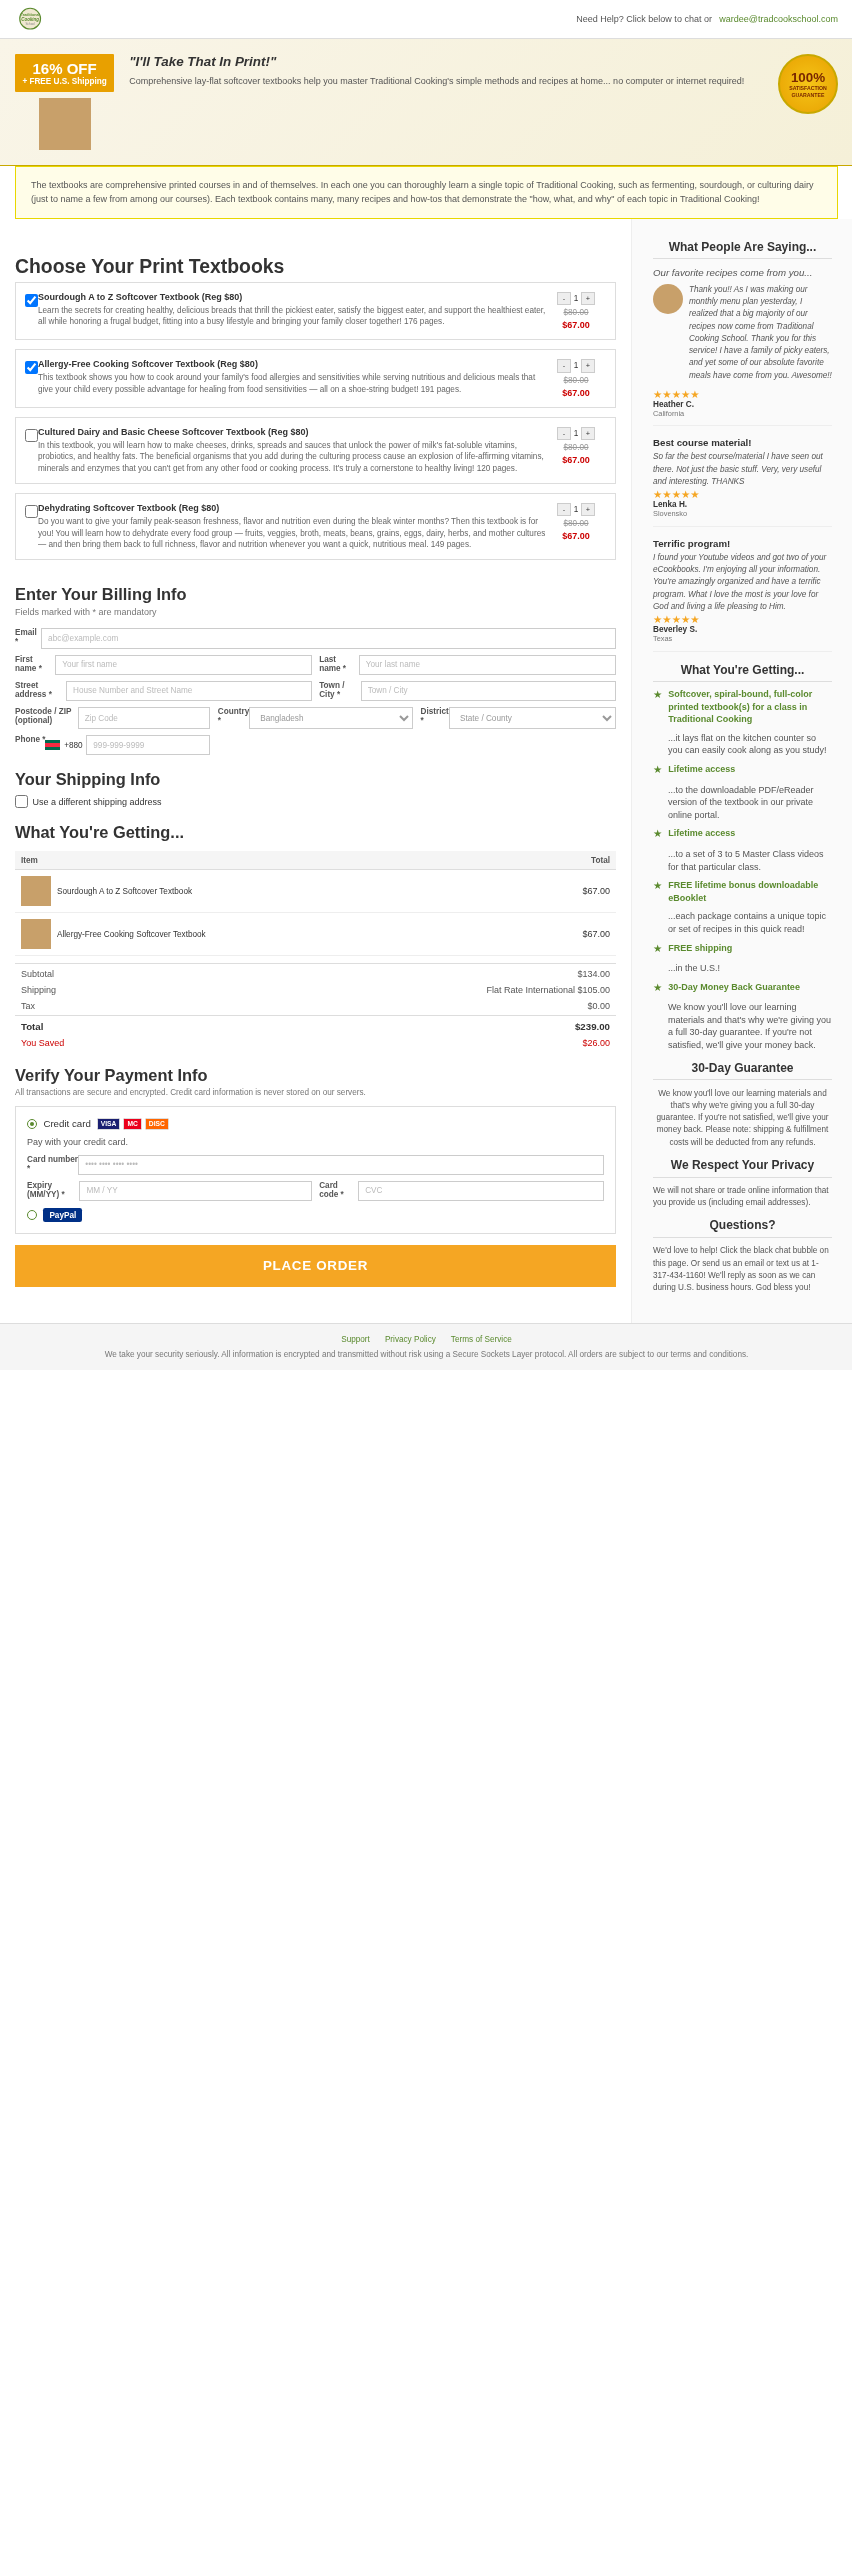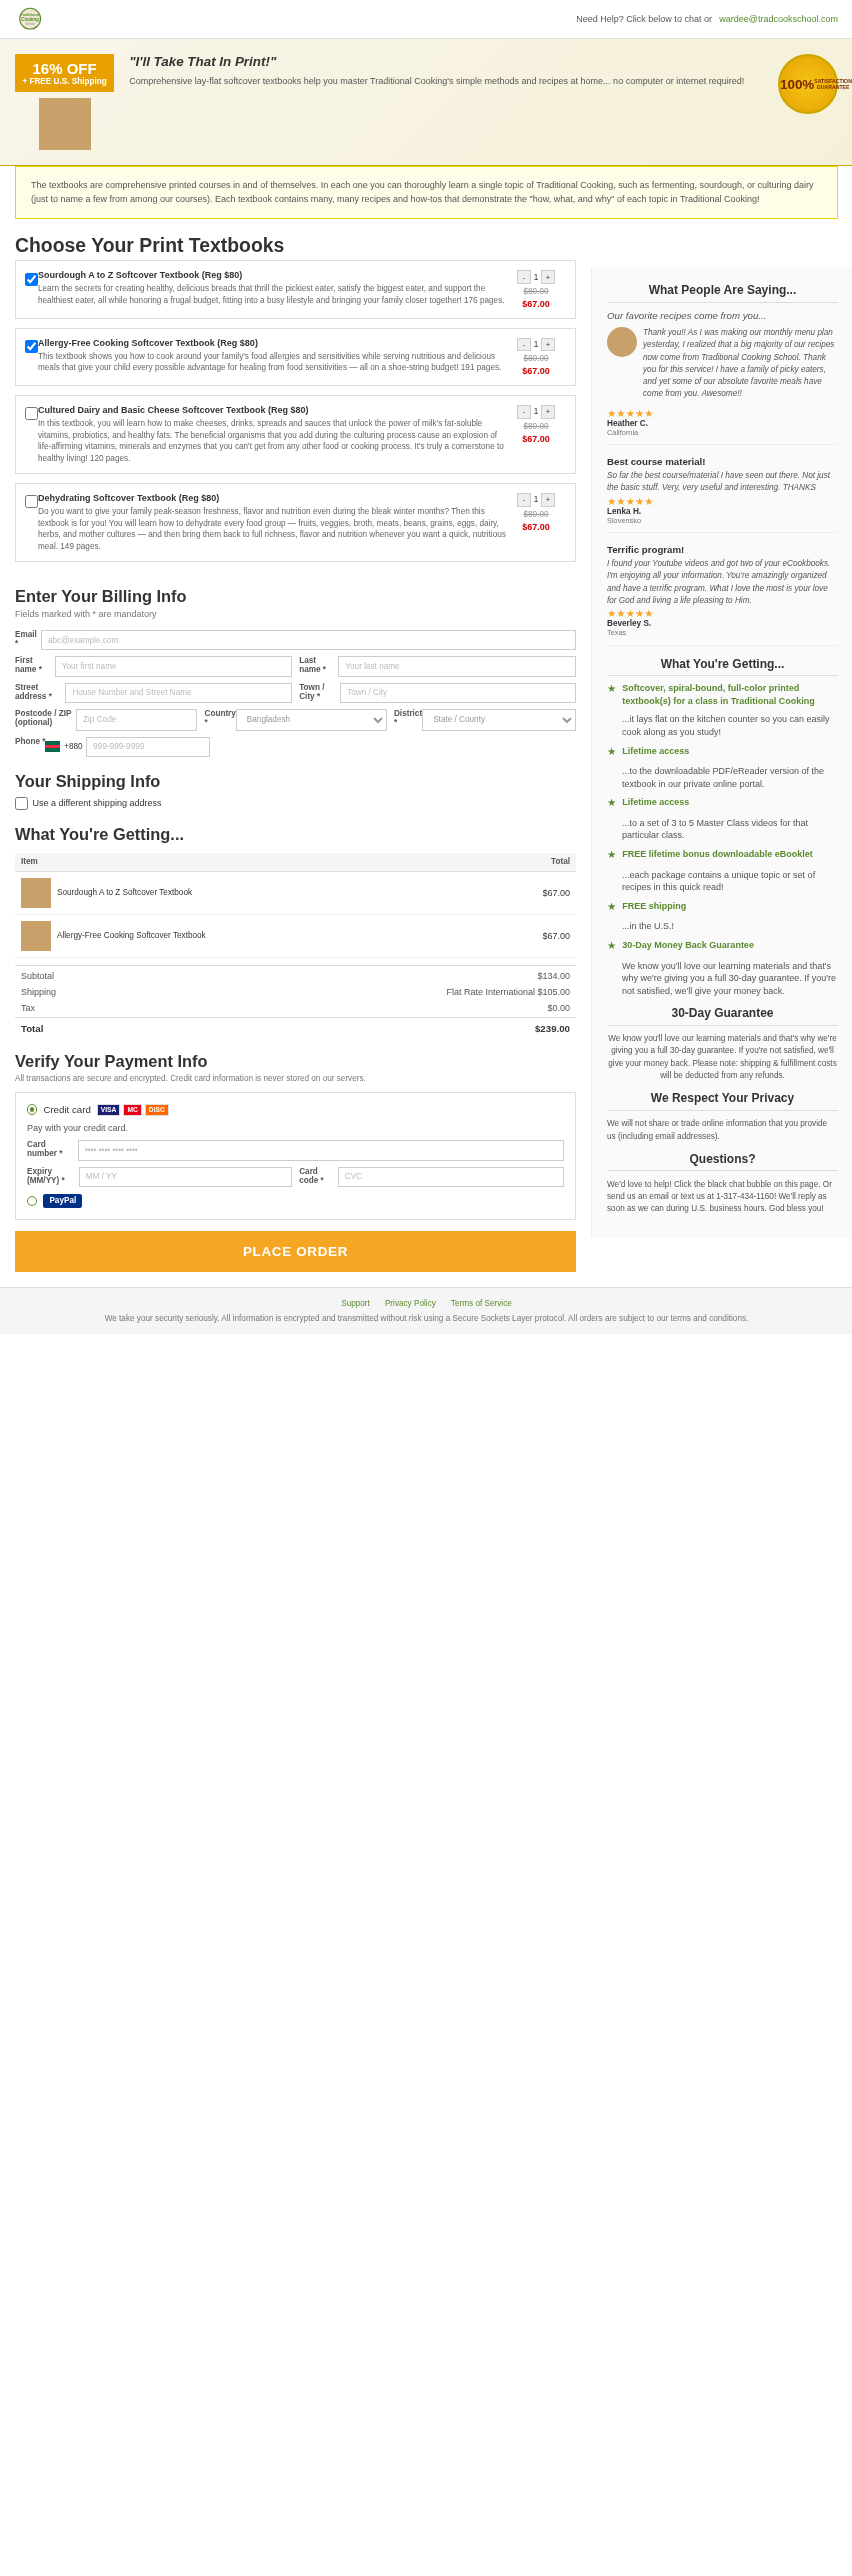--- a/index.html
+++ b/index.html
@@ -9,31 +9,31 @@
     .header { display: flex; align-items: center; justify-content: space-between; padding: 6px 15px; border-bottom: 0.7px solid #ddd; background: #fff; }
     .logo { display: flex; align-items: center; }
     .header-right { display: flex; align-items: center; gap: 7.4px; font-size: 9px; color: #555; }
     .header-email { color: #5a8a2e; }
 
     
     .hero { background: linear-gradient(135deg, #f9f5e8, #f5f0d8); padding: 15px; display: flex; align-items: flex-start; gap: 15px; border-bottom: 1.5px solid #c8a800; }
     .hero-content h2 { font-size: 13.4px; color: #333; margin-bottom: 6px; font-style: italic; }
     .hero-content p { font-size: 9px; color: #555; line-height: 1.5; }
     .hero-guarantee { margin-left: auto; text-align: center; }
-    .guarantee-circle { width: 60px; height: 60px; border-radius: 50%; background: radial-gradient(circle, #f5c518, #e8a000); display: flex; flex-direction: row; align-items: center; border: 2.2px solid #c8a800; }
+    .guarantee-circle { width: 60px; height: 60px; border-radius: 50%; background: radial-gradient(circle, #f5c518, #e8a000); display: flex; flex-direction: column; align-items: center; justify-content: center; border: 2.2px solid #c8a800; }
     .guarantee-circle .pct { font-size: 13.4px; font-weight: bold; color: #7a2800; }
     .guarantee-circle .label { font-size: 5.2px; color: #7a2800; font-weight: bold; text-align: center; line-height: 1.2; }
 
     
     .desc-box { background: #fffde8; border: 0.7px solid #e8d800; padding: 11px 15px; margin: 0 15px; font-size: 9px; color: #555; line-height: 1.6; }
 
     
     .main-layout { display: flex; gap: 0; align-items: center; }
     .left-col { flex: 1; padding: 15px; }
-    .right-col { width: 262px; padding: 15px; background: #fafafa; border-left: 0.7px solid #eee; }
+    .right-col { width: 222px; padding: 21px; background: #fafafa; border-left: 0.7px solid #eee; }
 
     
     .section-title { font-size: 19.4px; color: #333; margin-bottom: 3.7px; font-weight: bold; }
 
     
     .product-card { border: 0.7px solid #ddd; padding: 9px; margin-bottom: 9px; background: #fff; display: flex; gap: 0; align-items: flex-start; }
     .product-checkbox { margin-top: 2.2px; }
     .product-info { flex: 1; }
     .product-name { font-size: 9px; font-weight: bold; color: #333; margin-bottom: 3px; }
     .product-desc { font-size: 8.2px; color: #666; line-height: 1.4; }
@@ -361,20 +361,24 @@
       </div>
       <div class="subtotal-row">
         <span>Tax</span>
         <span>$0.00</span>
       </div>
       <div class="subtotal-divider"></div>
       <div class="subtotal-row total">
         <span>Total</span>
         <span>$239.00</span>
       </div>
+      <div class="subtotal-row saved">
+        <span>You Saved</span>
+        <span>$26.00</span>
+      </div>
     </div>
 
     <div class="payment-section">
       <h2 class="payment-title">Verify Your Payment Info</h2>
       <p class="payment-subtitle">All transactions are secure and encrypted. Credit card information is never stored on our servers.</p>
 
       <div class="payment-box">
 
         <div class="credit-card-tab">
           <div class="radio-dot selected"></div>

